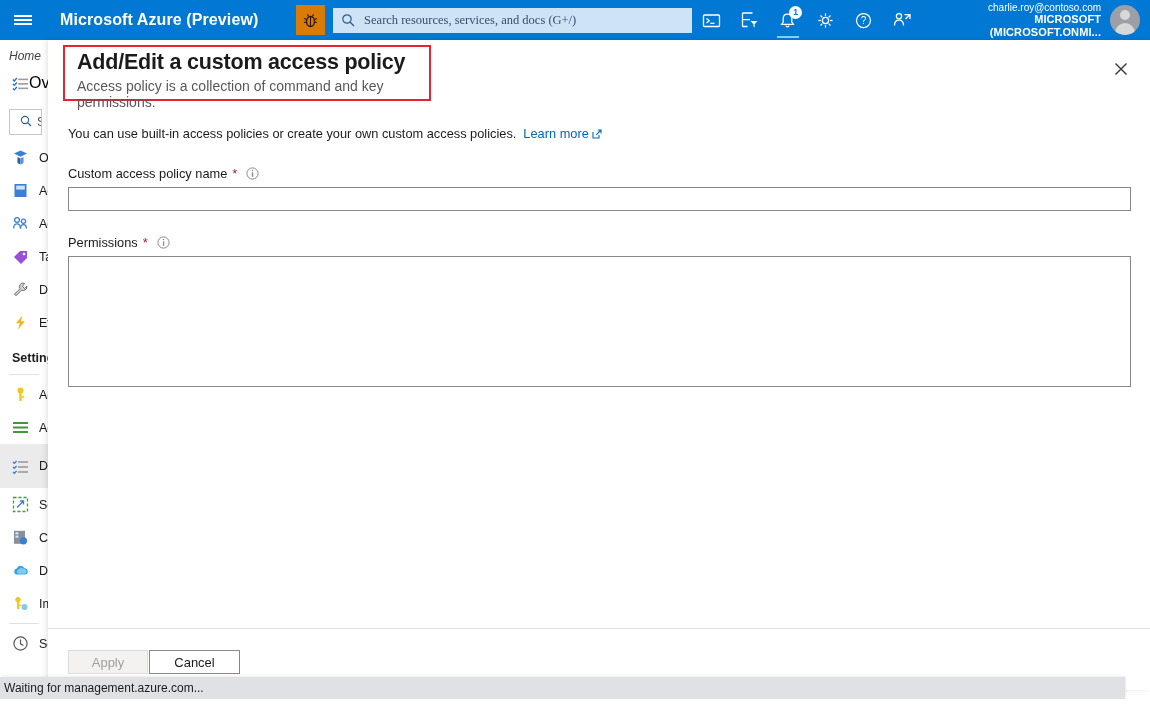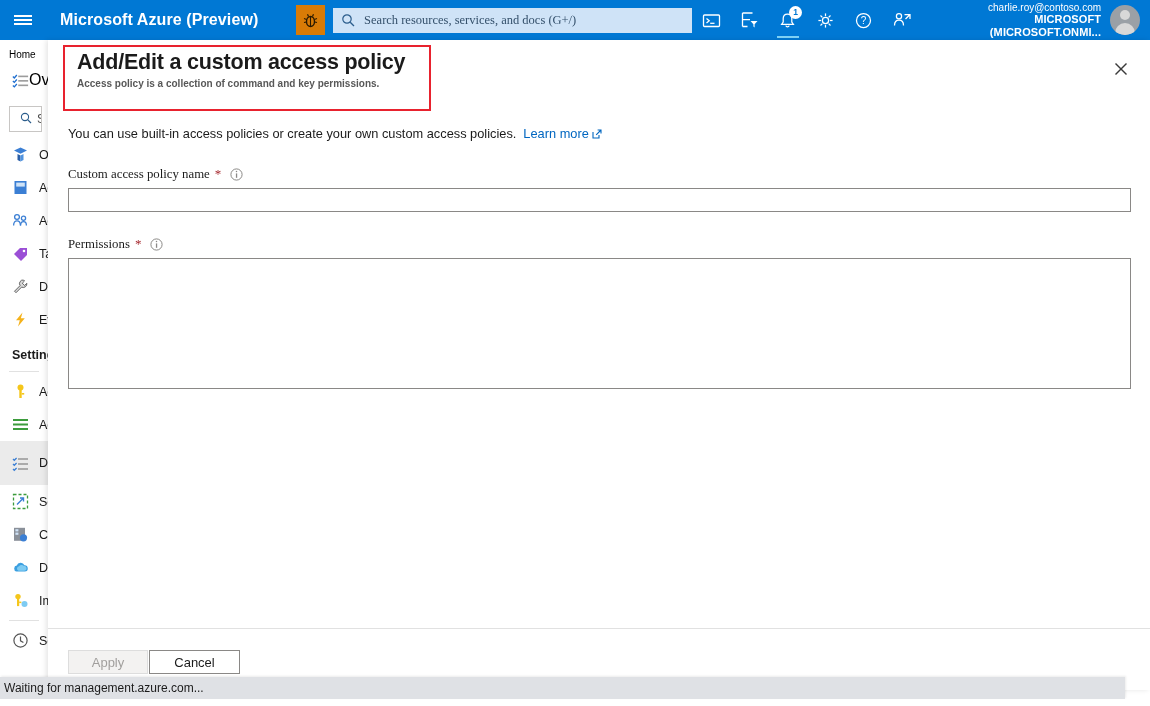--- a/index.html
+++ b/index.html
@@ -139,25 +139,26 @@
 
   
   .leftnav {
     position: absolute;
     left: 0; top: 40px;
     width: 48px; bottom: 0;
     background: #fff;
     overflow: hidden;
   }
   .nav-home {
-    color: #000000;
-    font-size: 10px;
+    color: #404040;
+    font-size: 12px;
     padding: 9px 0 0 9px;
     white-space: nowrap;
     cursor: pointer;
+    font-style: italic;
   }
   .nav-overview {
     height: 40px;
     display: flex; align-items: center;
     padding-left: 12px;
   }
   .nav-search {
     margin: 6px 6px 6px 9px;
     height: 26px;
     border: 1px solid #c8c6c4;
@@ -206,36 +207,35 @@
     background: #ffffff;
     box-shadow: -2px 0 5px rgba(0,0,0,0.10);
   }
   .blade-header {
     position: relative;
     height: 67px;
   }
   .title-box {
     position: absolute;
     left: 15px; top: 5px;
-    width: 368px; height: 66px;
+    width: 368px; height: 56px;
     border: 2px solid #e8222e;
     padding: 3px 0 0 12px;
   }
   .blade-title {
     font-size: 21.5px;
     font-weight: bold;
     color: #1b1b1b;
     letter-spacing: -0.2px;
     line-height: 1.15;
   }
   .blade-sub {
-    font-size: 10px;
+    font-size: 14px;
     color: #585858;
     padding-top: 3px;
-    font-weight: bold;
   }
   .close-btn {
     position: absolute;
     right: 14px; top: 14px;
     width: 30px; height: 30px;
     display: flex; align-items: center; justify-content: center;
     cursor: pointer;
   }
 
   .blade-body { padding: 0 20px 0 20px; }
@@ -252,21 +252,20 @@
     margin-left: 7px;
   }
   .extlink-icon { margin-left: 3px; vertical-align: -1px; }
 
   .field-label {
     font-size: 12.8px;
     color: #1b1b1b;
     margin-top: 24px;
     display: flex;
     align-items: center;
-    font-family: Liberation Serif, serif;
   }
   .req { color: #a4262c; margin-left: 5px; font-size: 13px; }
   .info-icon { margin-left: 9px; cursor: pointer; display: inline-flex; }
 
   .text-input {
     width: 1063px;
     height: 24px;
     margin-top: 6px;
     border: 1px solid #8a8886;
     outline: none;

